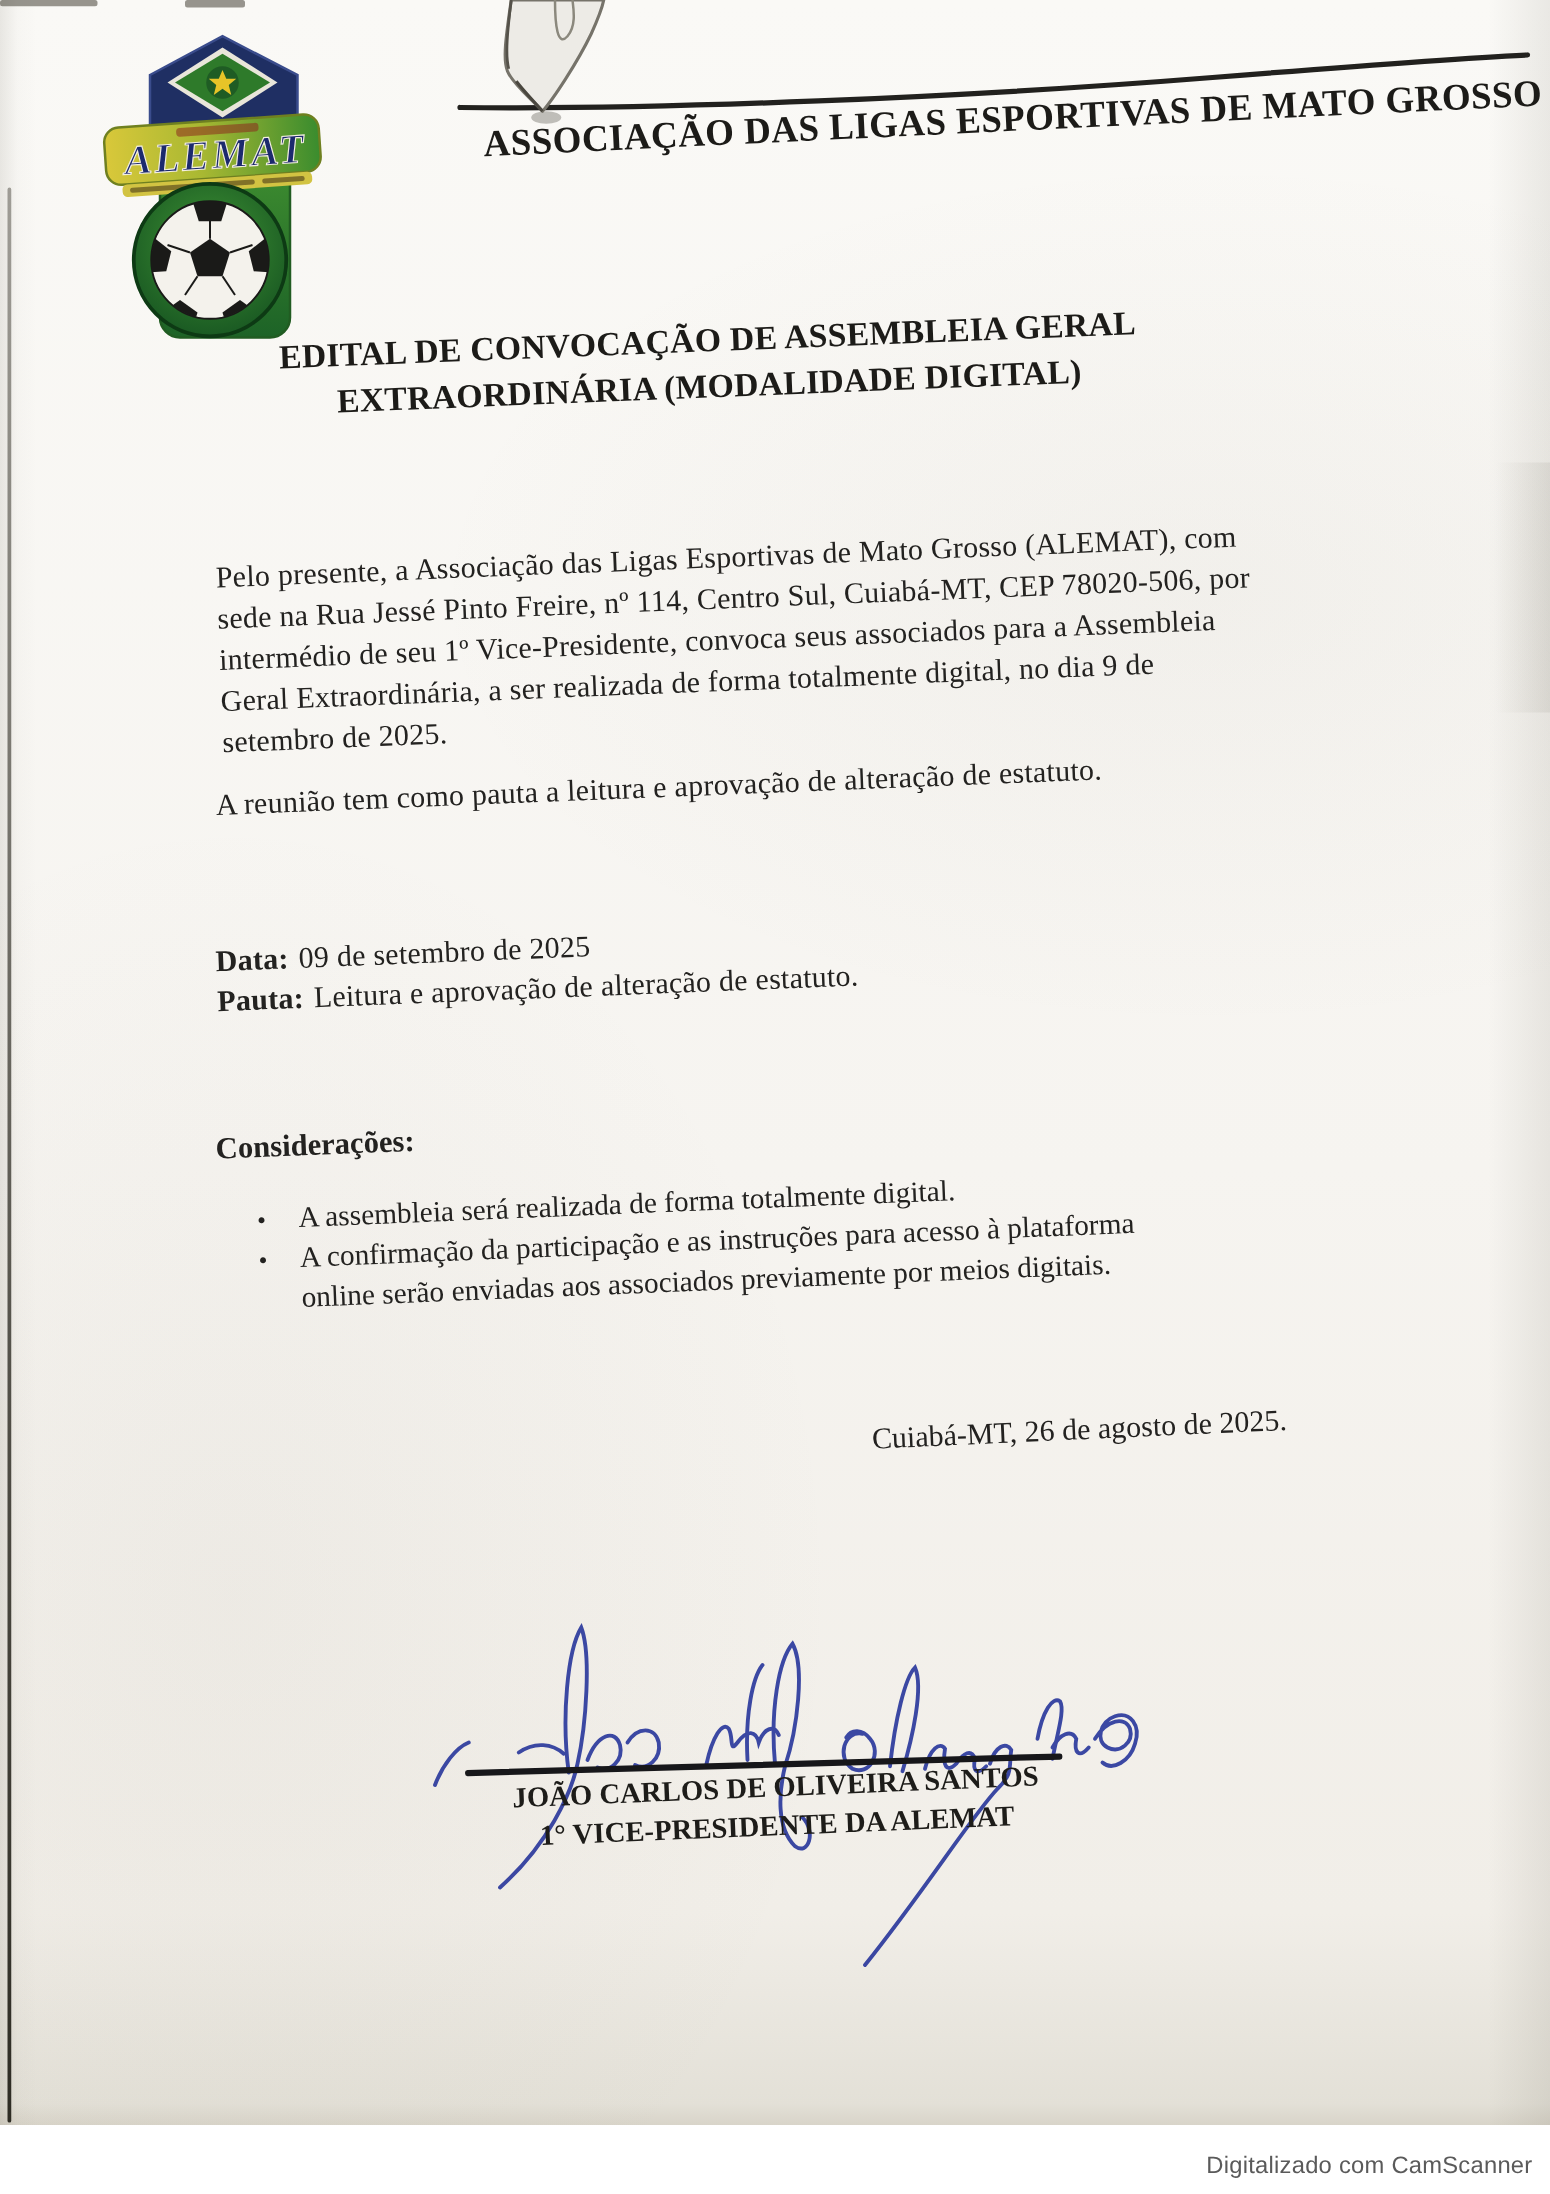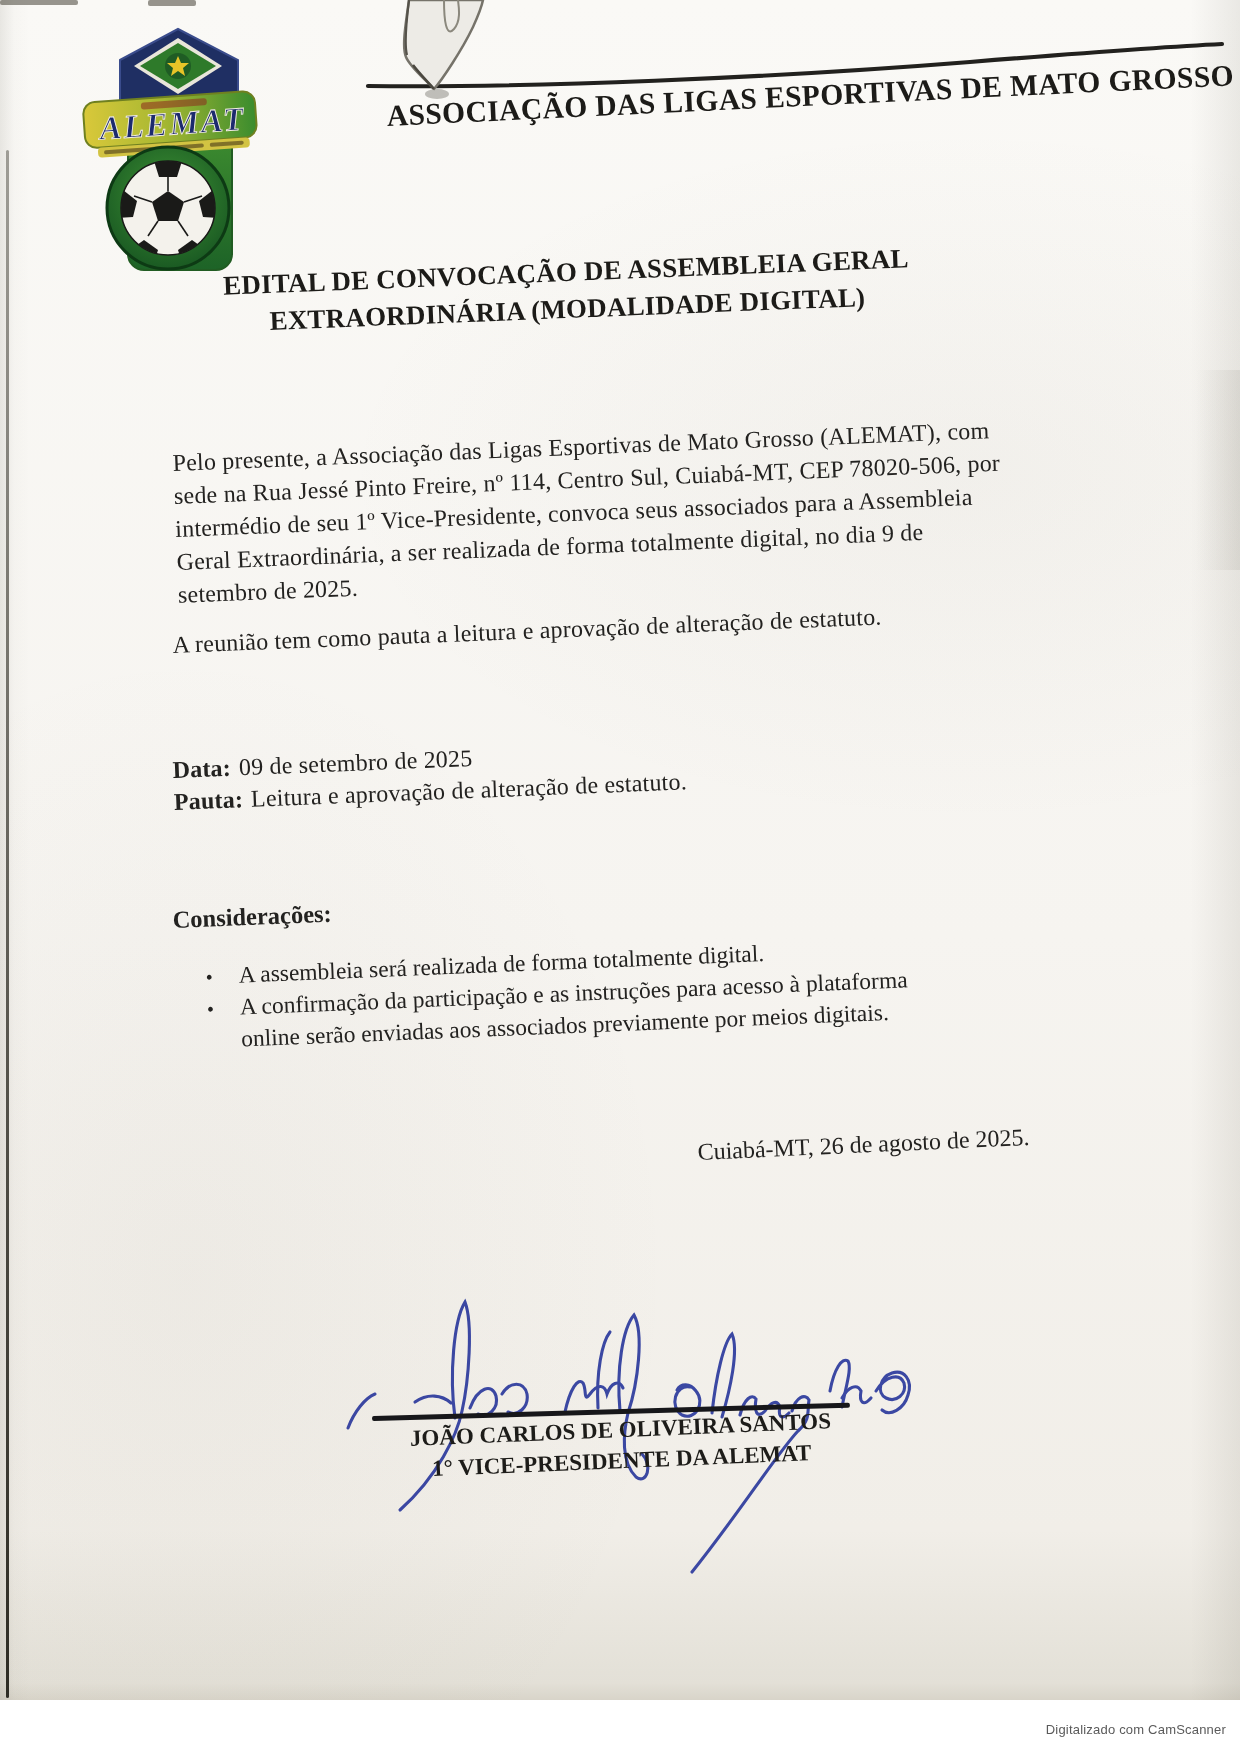--- a/index.html
+++ b/index.html
@@ -60,21 +60,21 @@
   .sig-block{
     left:385px;top:1424px;width:470px;text-align:center;
     font-weight:bold;font-size:23px;line-height:31px;color:#1d1c19;
     white-space:nowrap;transform:rotate(-2.4deg);
   }
   .cam-strip{
     position:absolute;left:0;top:1700px;width:1240px;height:55px;background:#ffffff;
   }
   .cam-credit{
     position:absolute;right:14px;top:22px;
-    font-family:"Liberation Sans", sans-serif;font-size:13px;color:#5a5a5a;letter-spacing:.2px;
+    font-family:"Liberation Sans", sans-serif;font-size:19px;color:#5a5a5a;letter-spacing:.2px;
   }
   svg{display:block;}
 </style>
 </head>
 <body>
 
 <div class="paper"></div>
 <div class="left-edge-line"></div>
 <div class="smudge" style="left:0;top:0;width:78px;height:5px;"></div>
 <div class="smudge" style="left:148px;top:0;width:48px;height:6px;"></div>

